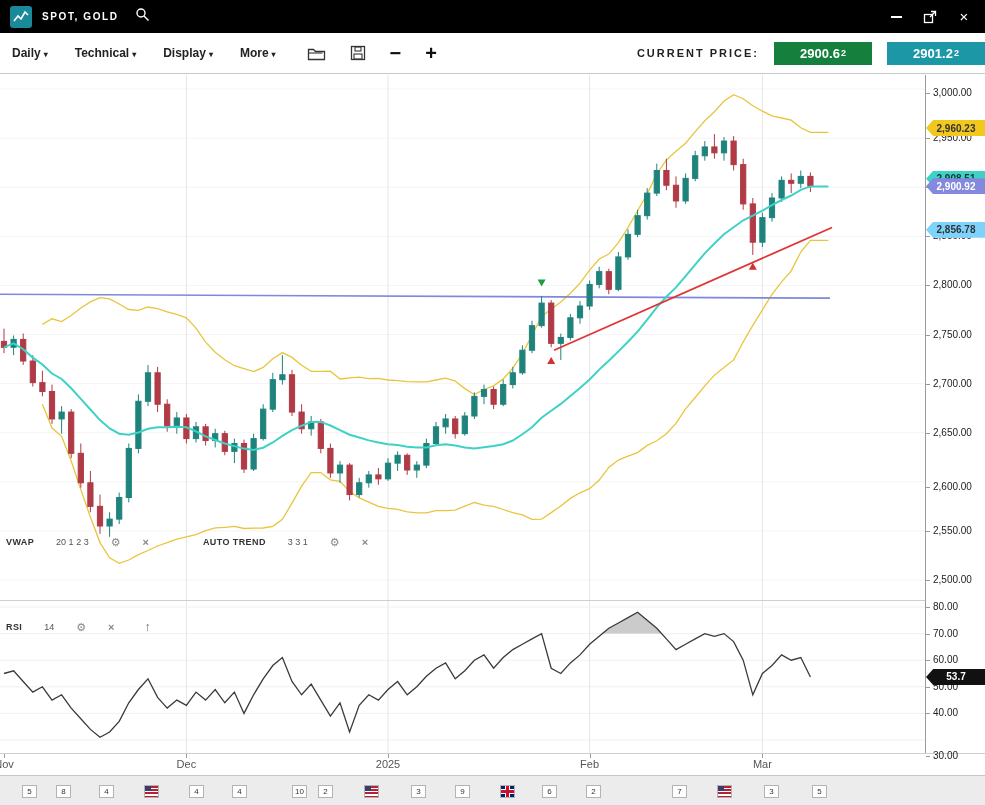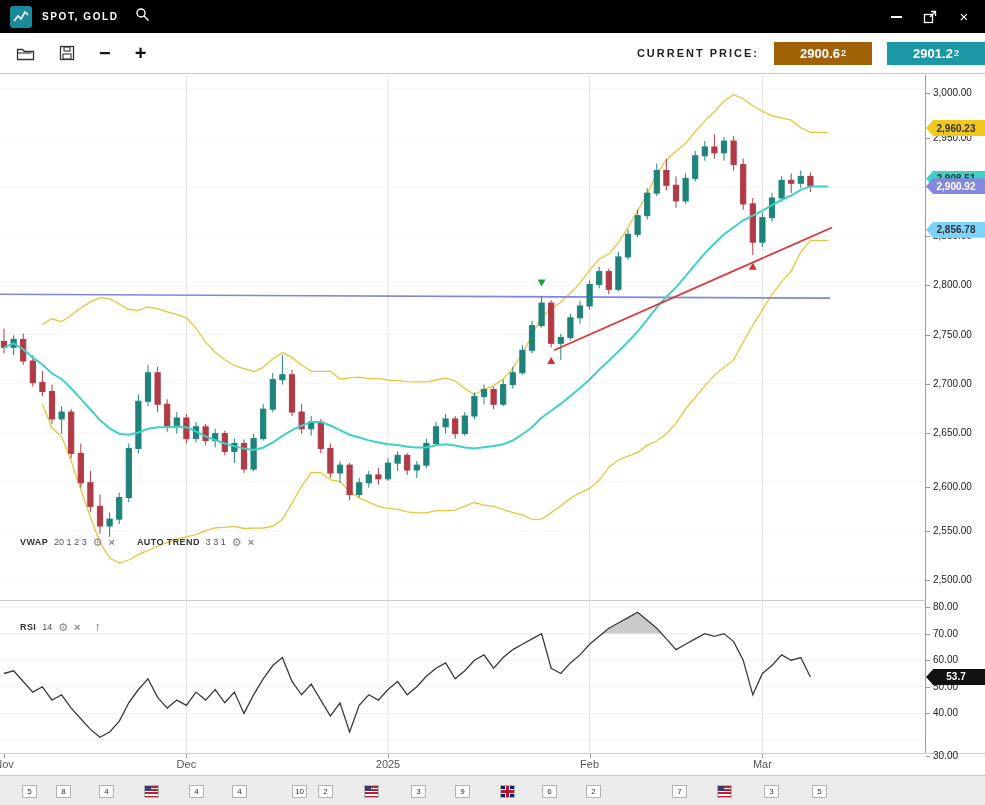--- a/index.html
+++ b/index.html
@@ -44,21 +44,21 @@
 
   .axis{position:absolute;left:925px;top:0;width:60px;height:678px;background:#fff;
     border-left:1px solid #9a9a9a;box-sizing:border-box;}
   .ax-label{position:absolute;left:7px;font-size:10px;color:#222;height:12px;line-height:12px;}
   .ax-label::before{content:"";position:absolute;left:-7px;top:6px;width:4px;height:1px;background:#999;}
   .badge-tag{position:absolute;left:0;width:60px;height:16px;font-size:10px;font-weight:bold;
     display:flex;align-items:center;justify-content:center;
     clip-path:polygon(0 50%,12% 0,100% 0,100% 100%,12% 100%);}
   .px-arrow{position:absolute;left:9px;font-size:8px;line-height:8px;}
 
-  .legend{position:absolute;display:flex;align-items:center;gap:6px;font-size:9px;color:#555;margin-left:14px;}
+  .legend{position:absolute;display:flex;align-items:center;gap:22px;font-size:9px;color:#555;}
   .legend b{color:#333;font-size:9px;letter-spacing:.4px;}
   .lg-icon{font-size:11px;color:#888;cursor:pointer;line-height:10px;}
   .lg-x{font-size:11px;color:#888;cursor:pointer;font-weight:bold;line-height:10px;}
   .lg-gap{width:10px;}
   .lg-arrow{font-size:12px;color:#666;margin-left:8px;cursor:pointer;}
 
   
   .strip{position:absolute;top:700px;left:0;width:985px;height:30px;background:#ececec;
     border-top:1px solid #c6c6c6;box-sizing:border-box;}
   .strip-item{position:absolute;top:9px;width:15px;height:13px;background:#fff;border:1px solid #b3b3b3;
@@ -103,39 +103,45 @@
             <line x1="7" y1="7" x2="12" y2="2" stroke="#fff" stroke-width="1.3"></line>
           </svg>
       </span>
       <span class="wc">
           <span class="close-glyph">×</span>
         </span>
     </div>
   </header>
 
   <div class="toolbar">
+    <div class="menus" id="menus">
+        <span class="menu"><span>Daily</span><span class="caret">▾</span></span>
+        <span class="menu"><span>Technical</span><span class="caret">▾</span></span>
+        <span class="menu"><span>Display</span><span class="caret">▾</span></span>
+        <span class="menu"><span>More</span><span class="caret">▾</span></span>
+      </div>
     <div class="tool-icons">
       <span class="ticon">
         <svg width="19" height="15" viewBox="0 0 19 15">
             <path d="M1.5 3.5 h5 l2 2 h9 v8 h-16 z" fill="none" stroke="#333" stroke-width="1.3"></path>
             <path d="M1.5 7 h14" fill="none" stroke="#333" stroke-width="1.1"></path>
           </svg>
       </span>
       <span class="ticon">
         <svg width="16" height="16" viewBox="0 0 16 16">
             <rect x="1.5" y="1.5" width="13" height="13" fill="none" stroke="#333" stroke-width="1.3"></rect>
             <rect x="5" y="2" width="6" height="4" fill="none" stroke="#333" stroke-width="1.1"></rect>
             <rect x="4" y="9" width="8" height="5" fill="none" stroke="#333" stroke-width="1.1"></rect>
           </svg>
       </span>
       <span class="ticon glyph-btn">−</span>
       <span class="ticon glyph-btn">+</span>
     </div>
     <span class="cp-label">CURRENT PRICE:</span>
-    <span class="price-badge bid" style="background: #a16207;">
+    <span class="price-badge bid" style="background: #15803d;">
         <span>2900.6</span>
         <sup>2</sup>
       </span>
     <span class="price-badge ask" style="background: rgb(27, 151, 166);">
         <span>2901.2</span>
         <sup>2</sup>
       </span>
   </div>
 
   <div class="chart-area">

